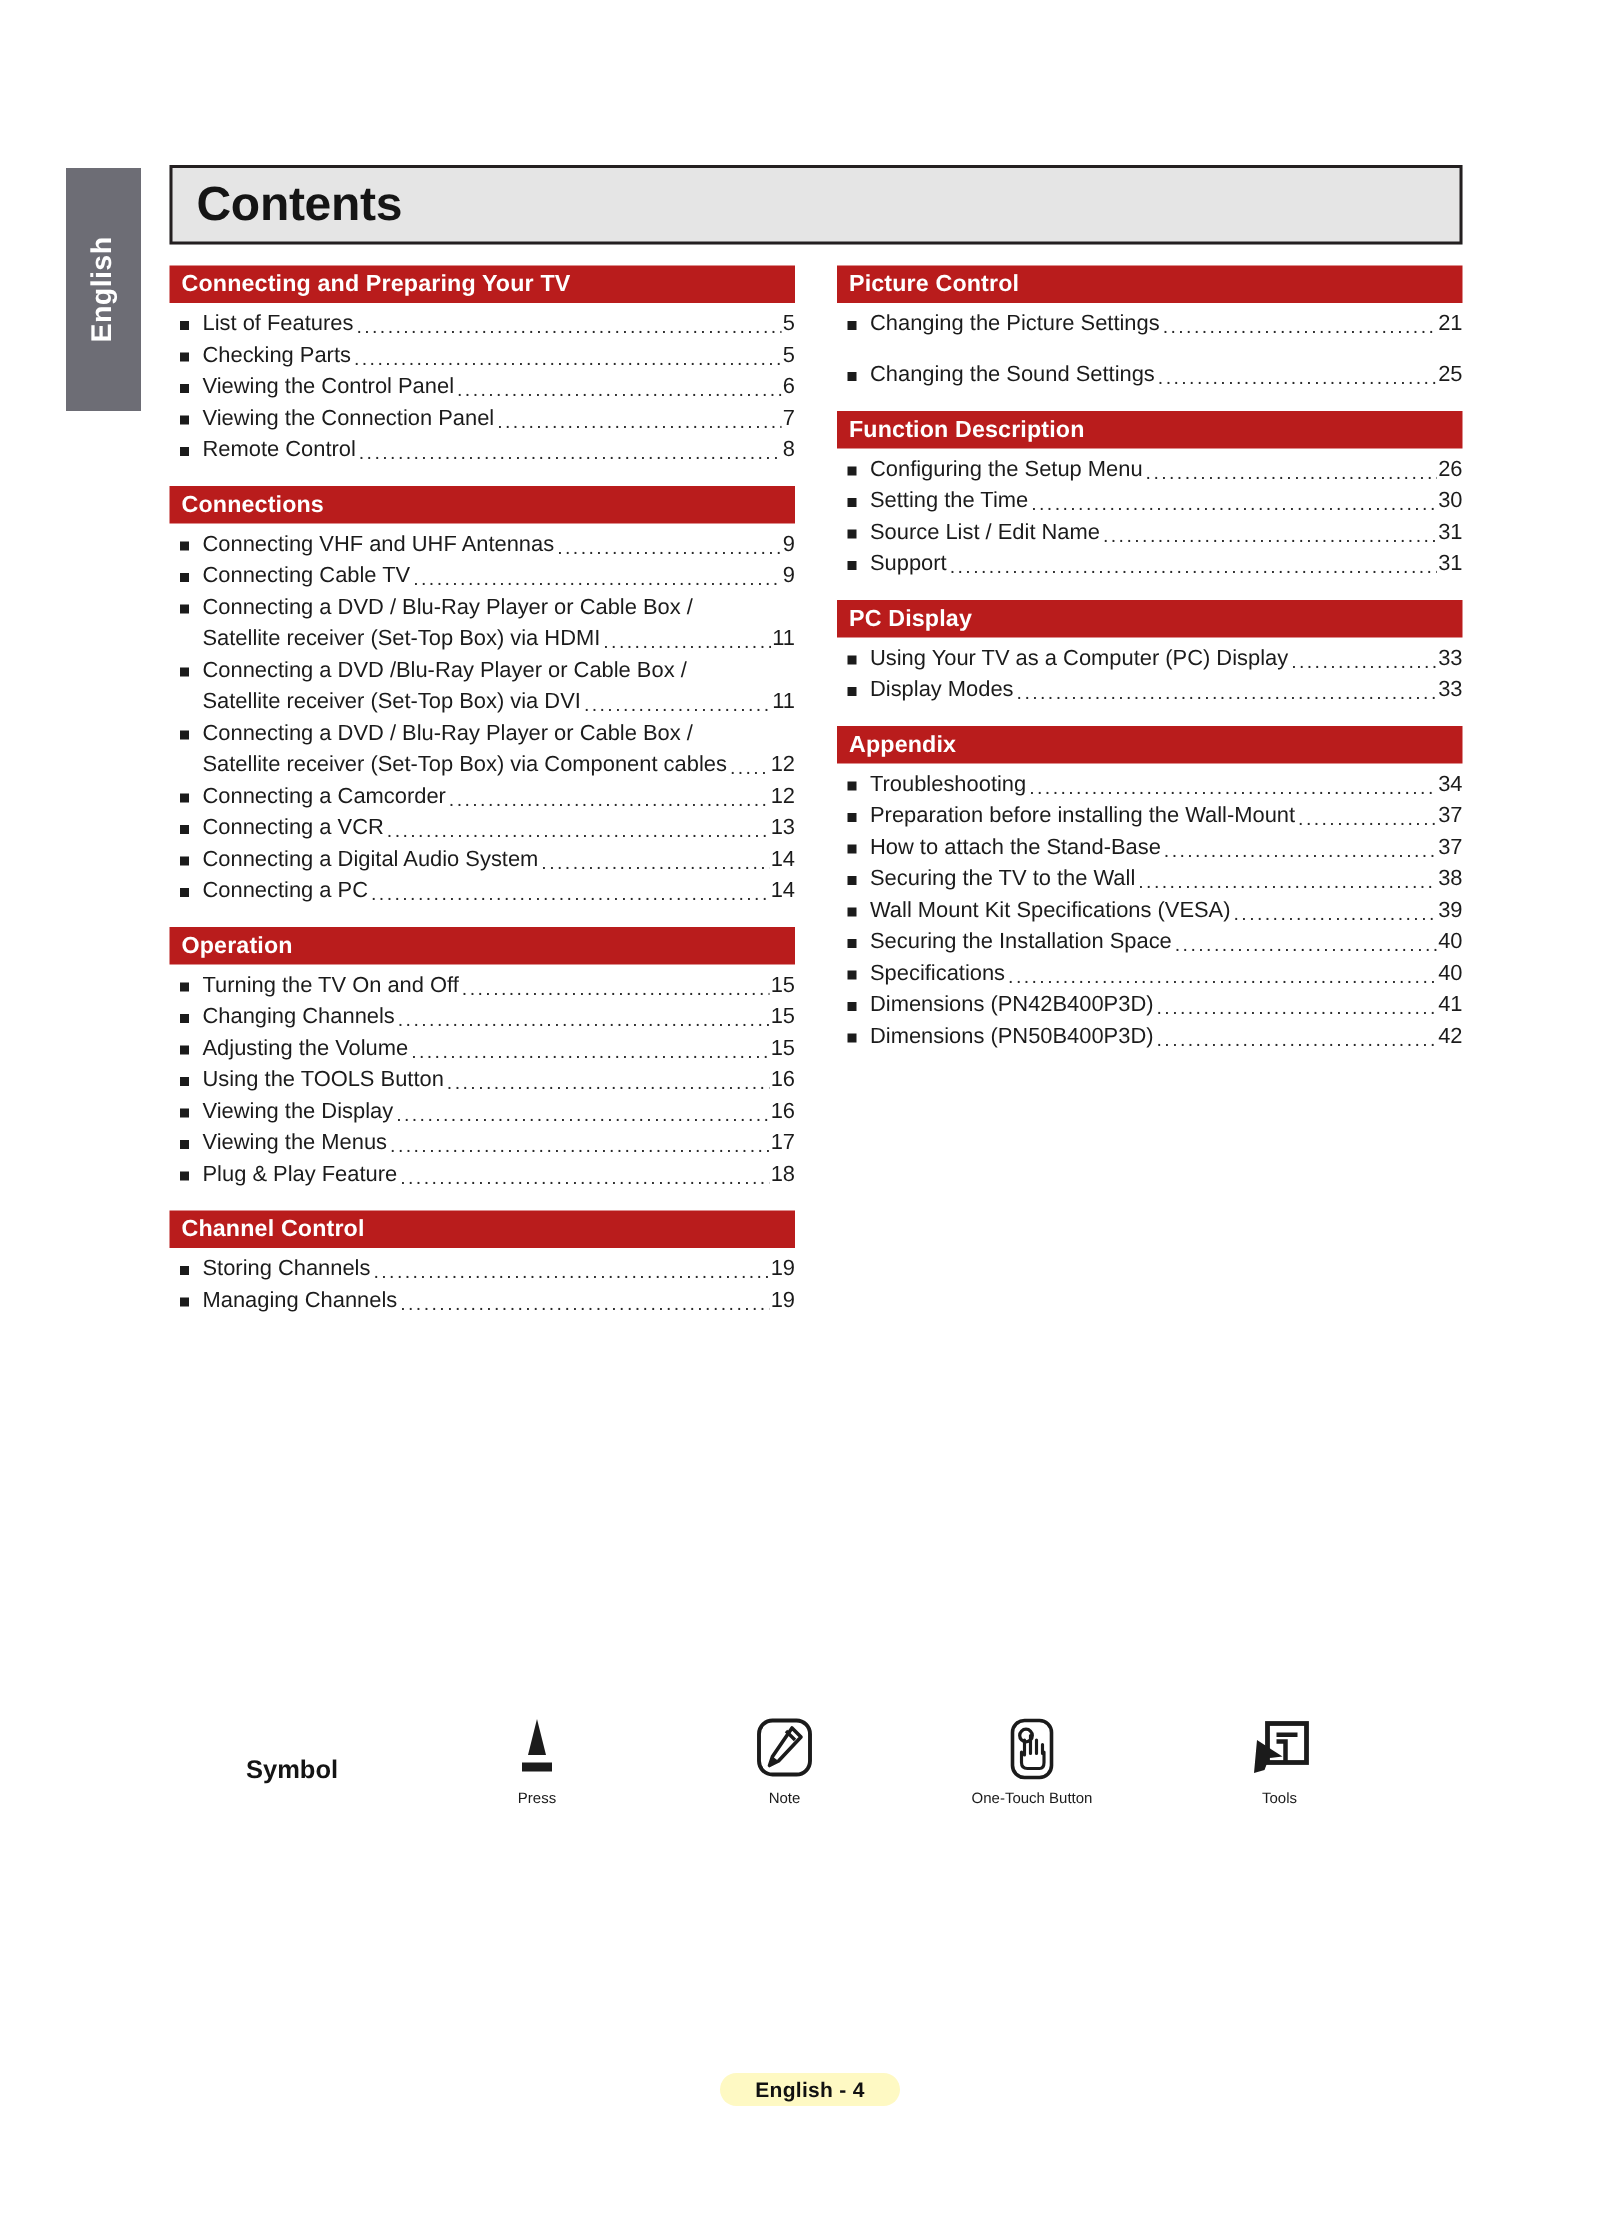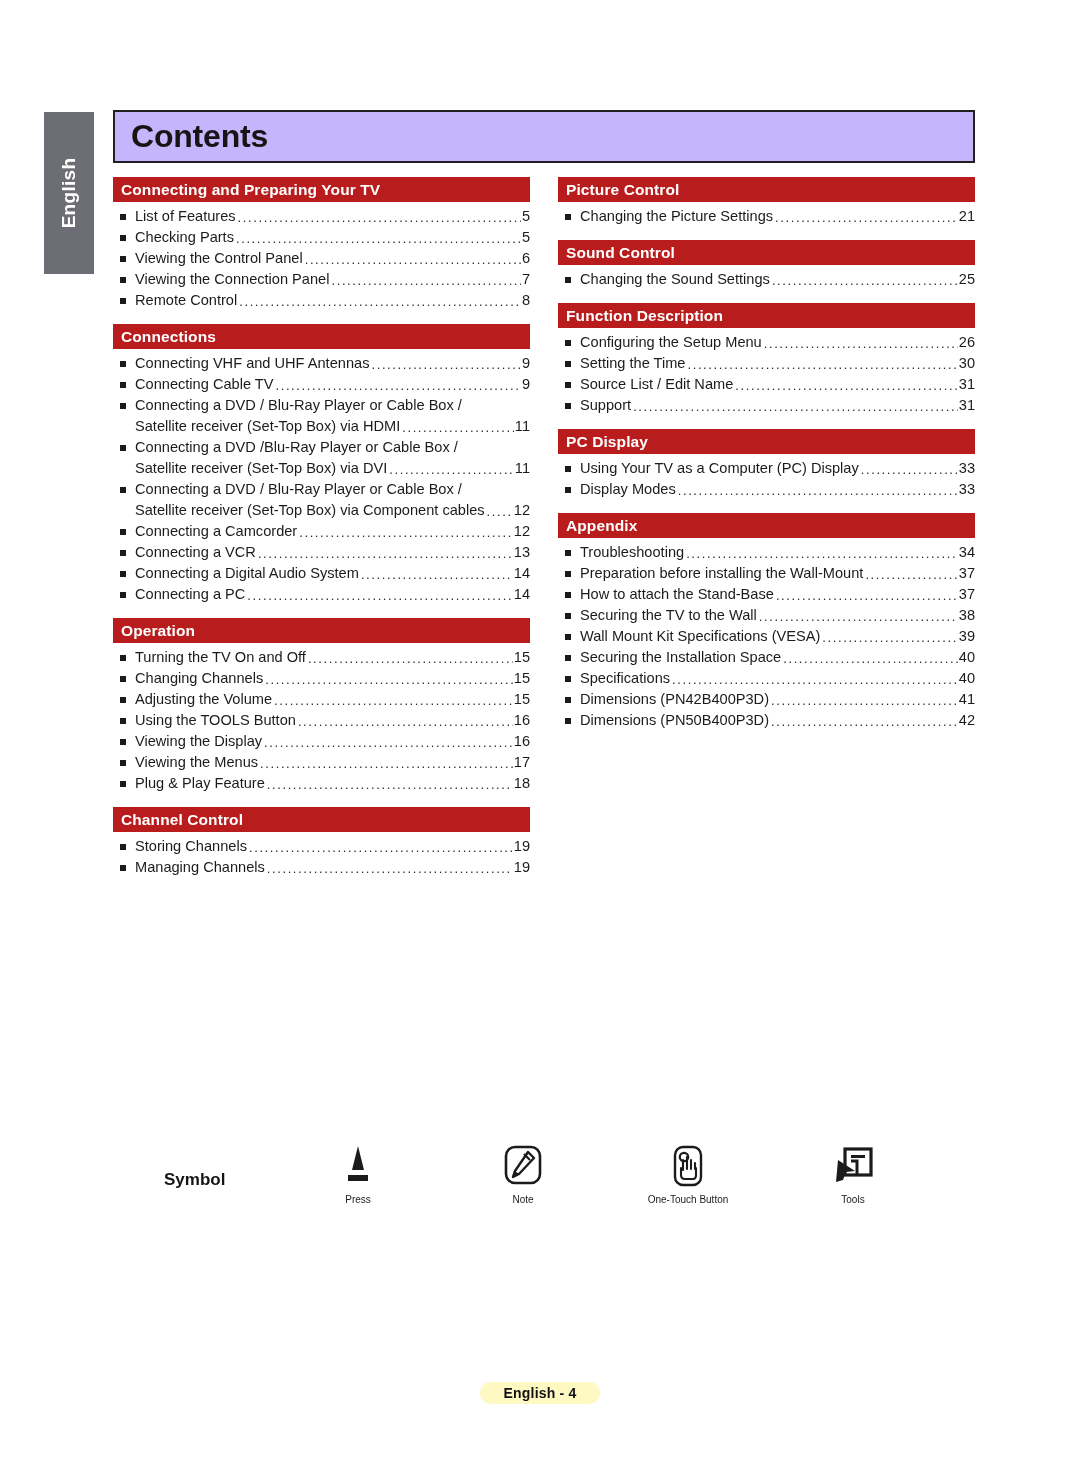--- a/index.html
+++ b/index.html
@@ -38,21 +38,21 @@
   }
 
   
   .title-box {
     position: absolute;
     left: 113px;
     top: 110px;
     width: 862px;
     height: 53px;
     border: 2px solid #231f20;
-    background: #c4b5fd;
+    background: #e5e5e5;
     box-sizing: border-box;
   }
   .title-text {
     position: absolute;
     left: 16px;
     top: 50%;
     transform: translateY(-52%);
     font-size: 32px;
     font-weight: bold;
     color: #151515;
@@ -418,21 +418,20 @@
             <span class="bullet"></span>
             <div class="toc-row">
               <span class="toc-label">Changing the Picture Settings</span>
               <span class="toc-leader">..........................................................................................</span>
               <span class="toc-page">21</span>
             </div>
           </div>
         </div>
       </div>
       <div class="sec">
-        <div class="sec-head">Sound Control</div>
         <div class="sec-list">
           <div class="toc-item">
             <span class="bullet"></span>
             <div class="toc-row">
               <span class="toc-label">Changing the Sound Settings</span>
               <span class="toc-leader">..........................................................................................</span>
               <span class="toc-page">25</span>
             </div>
           </div>
         </div>

